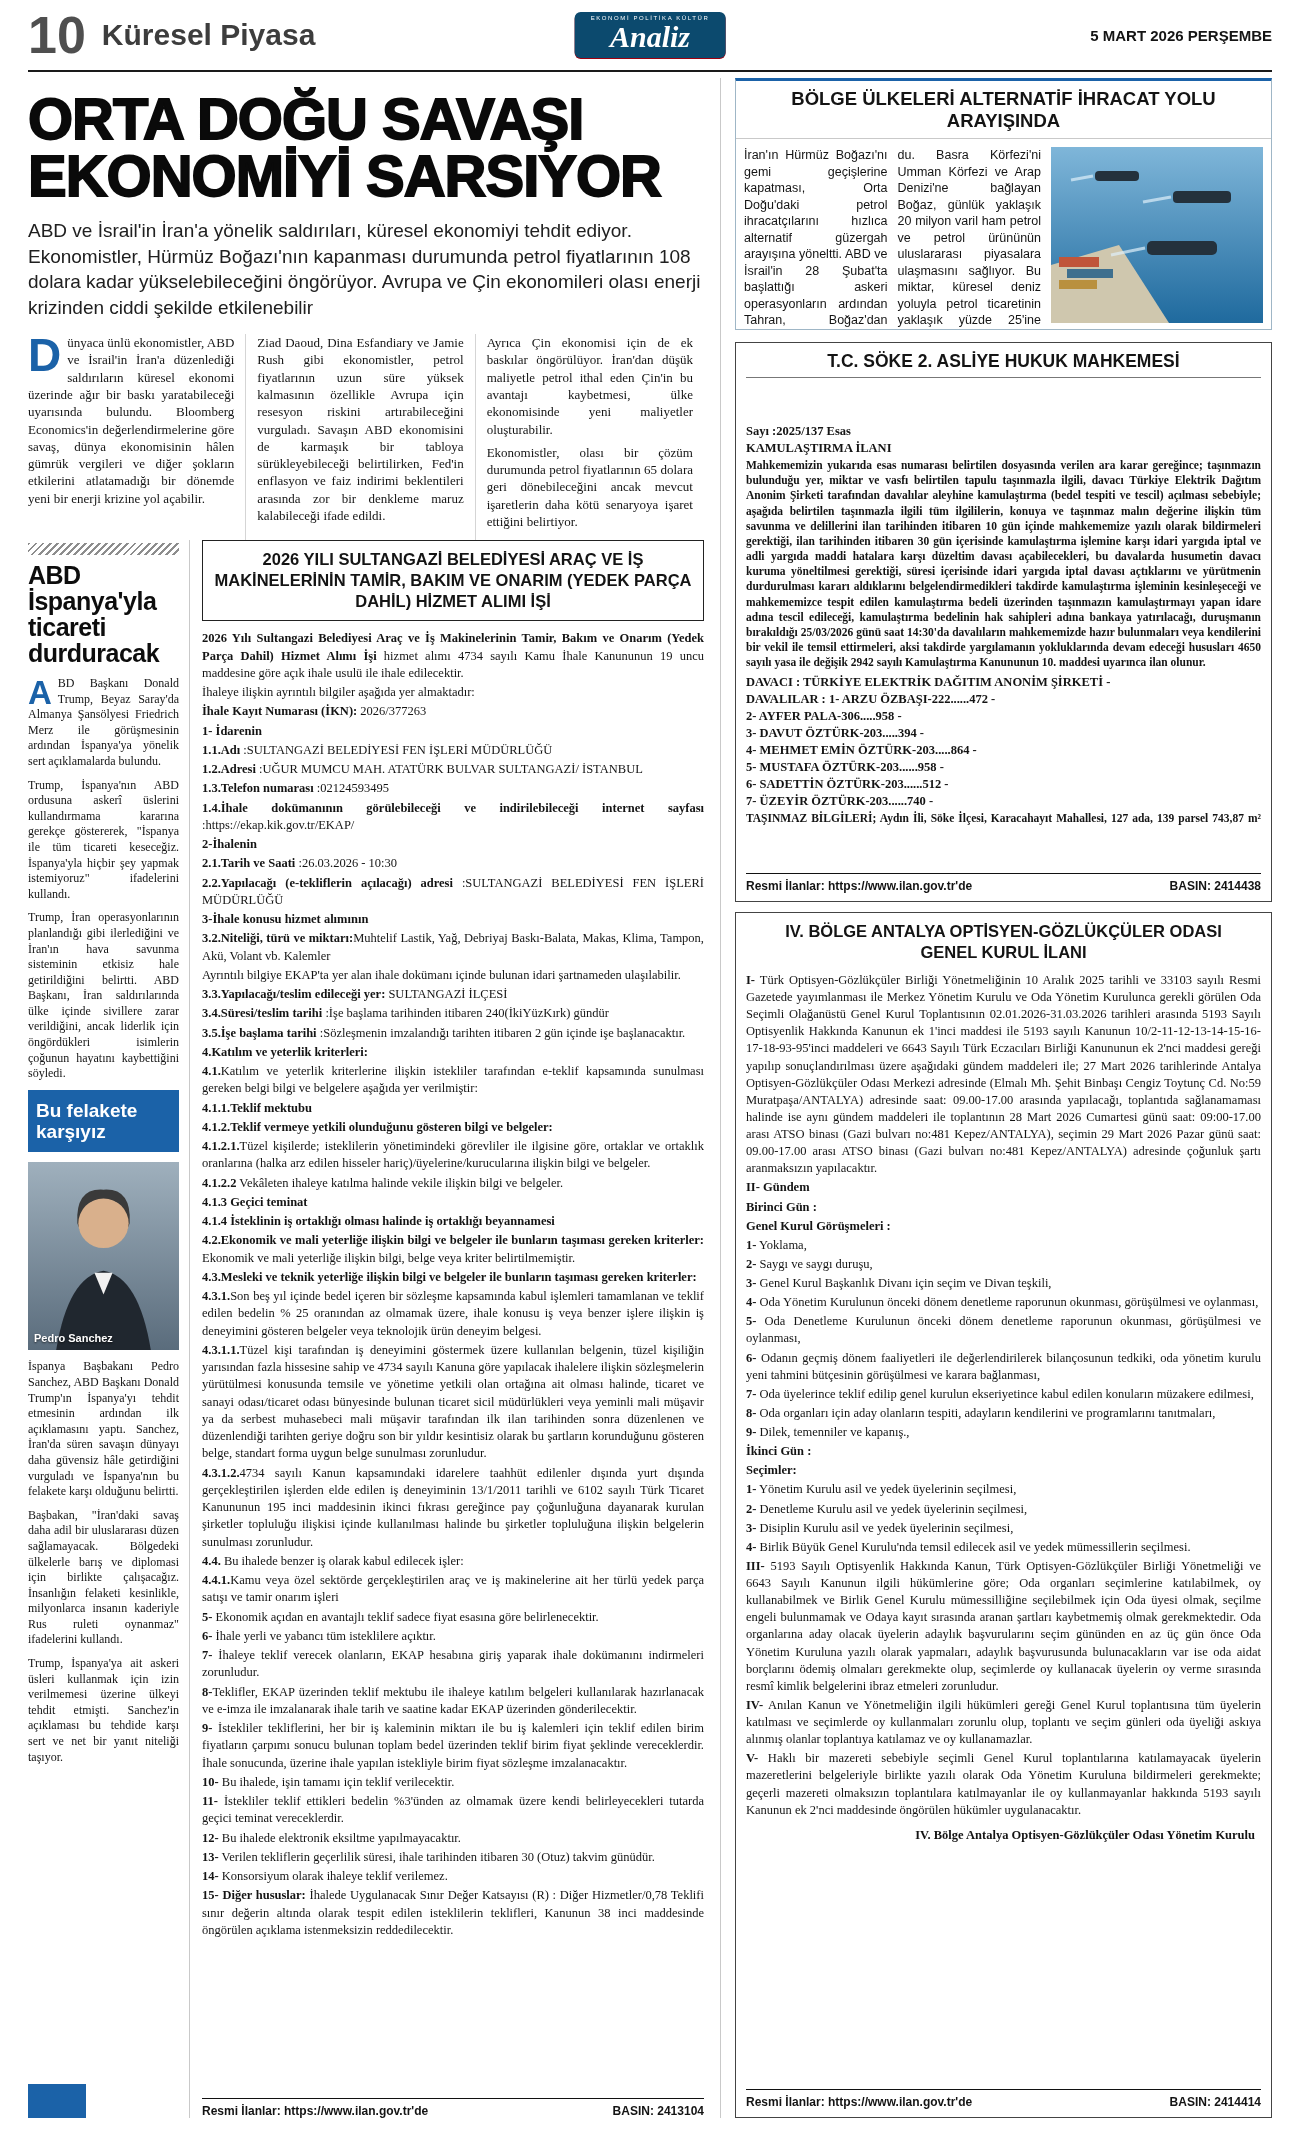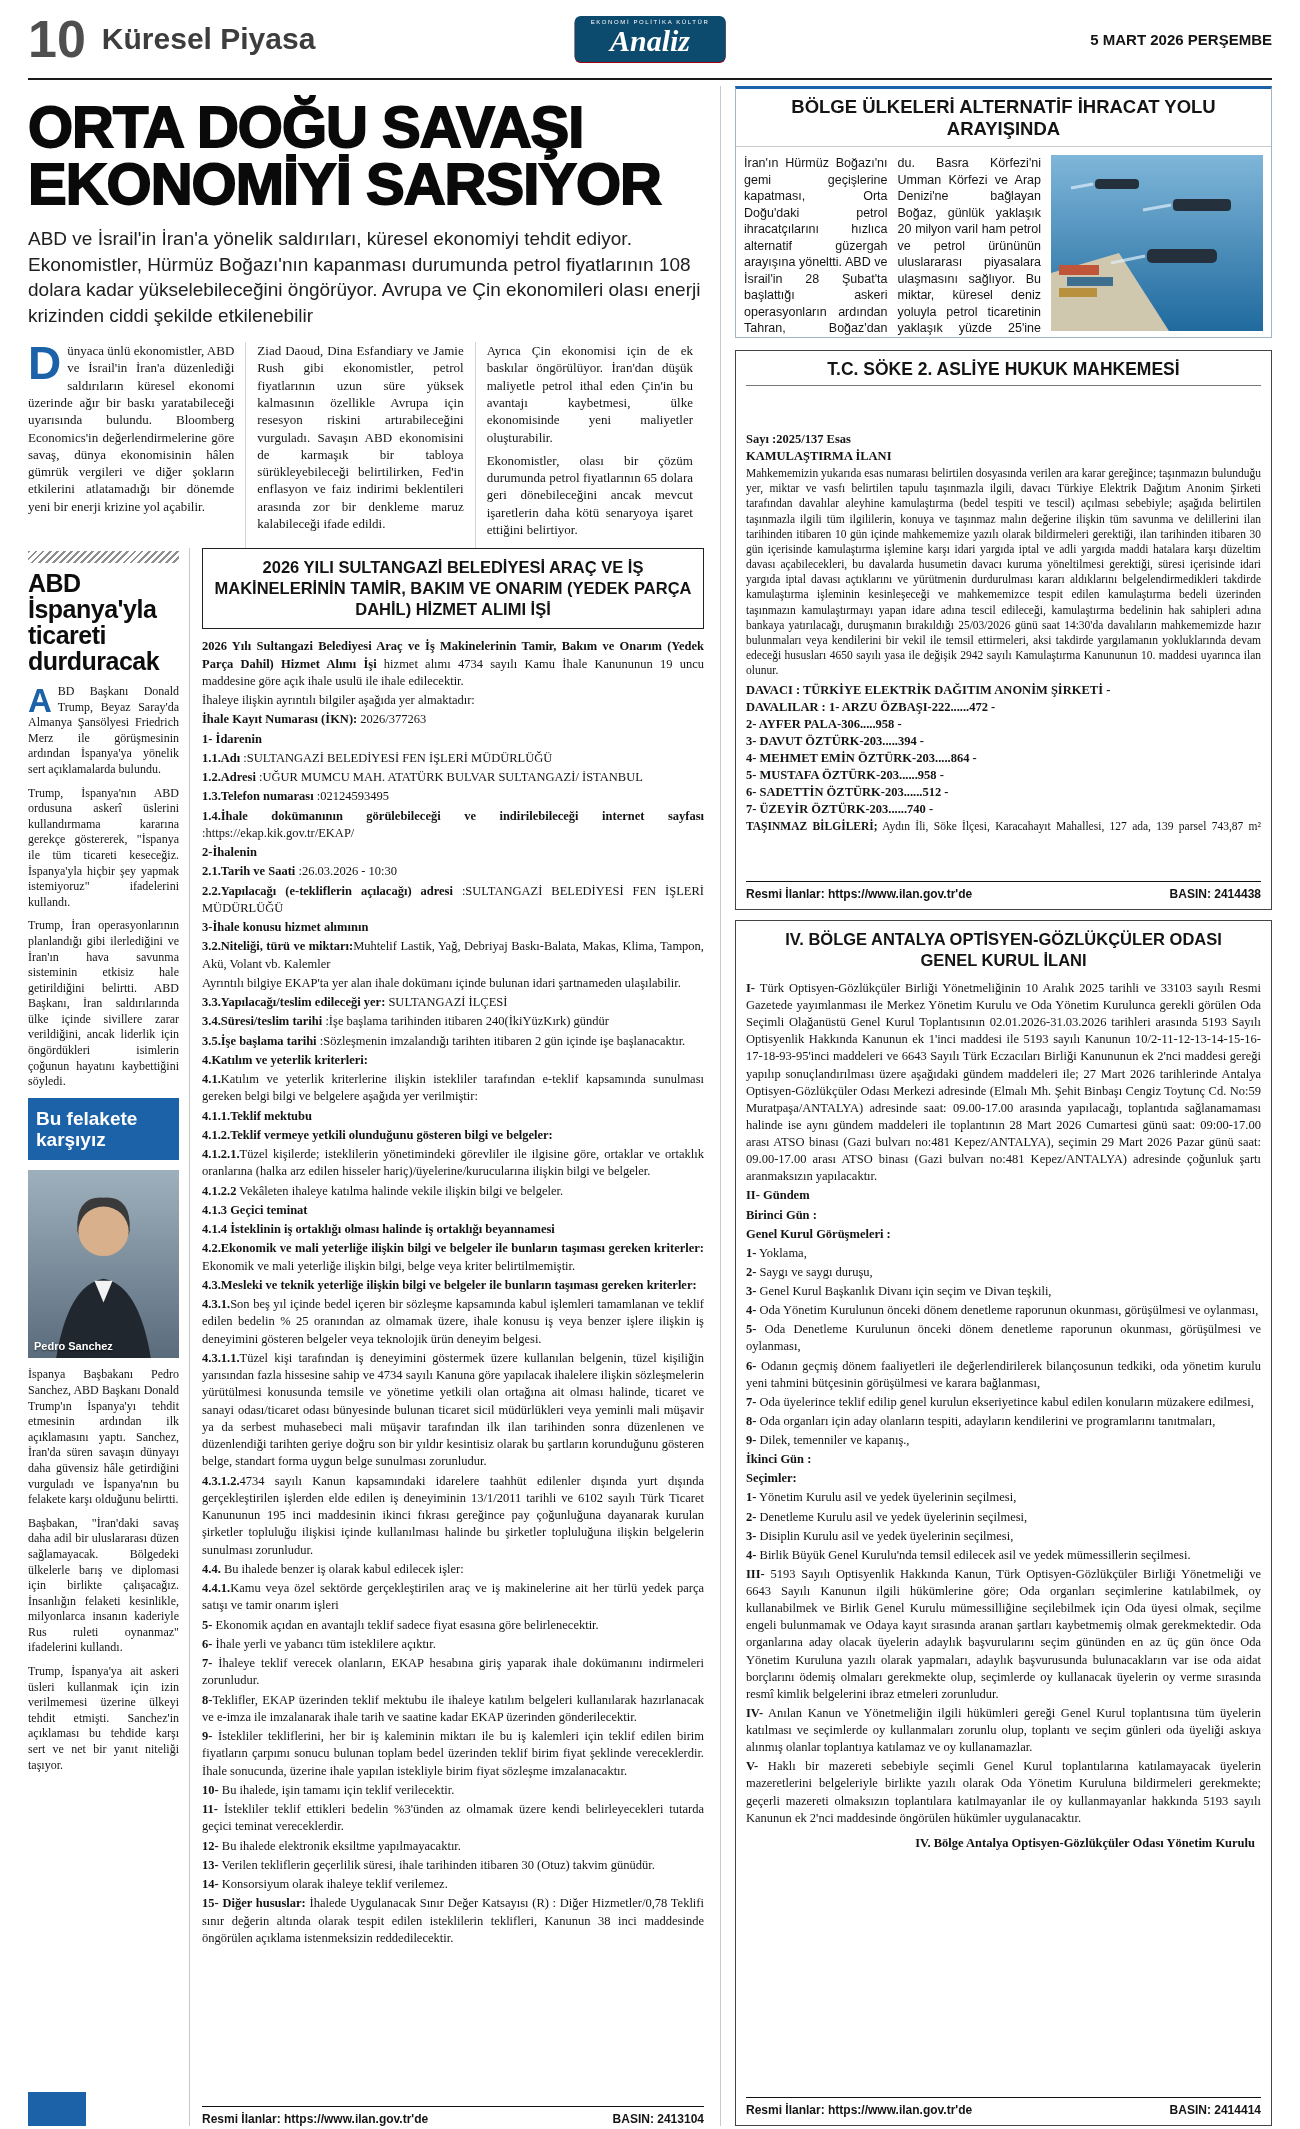--- a/index.html
+++ b/index.html
@@ -1,21 +1,21 @@
 <!DOCTYPE html>
 <html><head>
 <meta charset="utf-8">
 <style>
   * { margin:0; padding:0; box-sizing:border-box; }
   html,body { background:#e9e9e9; }
   .page { width:1300px; height:2129px; background:#fff; margin:0 auto; overflow:hidden;
           color:#141414; font-family:"Liberation Serif", serif; position:relative; }
 
   
-  .masthead { height:80px; margin:0 28px; display:flex; align-items:center;
+  .masthead { height:72px; margin:0 28px; display:flex; align-items:center;
               border-bottom:2px solid #1a1a1a; position:relative; }
   .pagenum { font-family:"Liberation Sans", sans-serif; font-size:52px; font-weight:bold;
              color:#4f4f4f; line-height:1; }
   .section-name { font-family:"Liberation Sans", sans-serif; font-size:30px; font-weight:bold;
                   color:#3d3d3d; margin-left:16px; }
   .logo { position:absolute; left:50%; transform:translateX(-50%); background:#0c4a6e; color:#fff;
           padding:3px 16px 6px; border-radius:6px; text-align:center; box-shadow:0 1px 0 #9e0010; }
   .logo-top { font-family:"Liberation Sans", sans-serif; font-size:6px; letter-spacing:1.6px; white-space:nowrap; }
   .logo-main { font-style:italic; font-weight:bold; font-size:30px; line-height:1.05; }
   .issue-date { margin-left:auto; font-family:"Liberation Sans", sans-serif; font-size:15px; font-weight:bold; }
@@ -79,21 +79,21 @@
   .region-photo { width:212px; height:176px; flex:none; }
   .region-photo svg { width:100%; height:100%; display:block; }
 
   
   .court-box { border:1px solid #444; padding:8px 10px; height:560px; overflow:hidden;
                display:flex; flex-direction:column; margin-bottom:10px;gap:40px; }
   .court-box h3 { font-family:"Liberation Sans", sans-serif; text-align:center; font-size:17.5px;
                   border-bottom:1px solid #777; padding-bottom:5px; margin-bottom:6px; }
   .court-mid { flex:1; overflow:hidden; }
   .bold-line { font-weight:bold; font-size:12.5px; margin-bottom:2px; }
-  .just { text-align:justify; font-size:11.5px; line-height:1.32; margin-bottom:5px; }
+  .just { text-align:justify; font-size:11.5px; line-height:1.32; margin-bottom:5px;font-weight:bold; }
 
   
   .chamber-box { border:1px solid #444; padding:8px 10px; flex:1; overflow:hidden;
                  display:flex; flex-direction:column; min-height:0; }
   .chamber-box h3 { font-family:"Liberation Sans", sans-serif; text-align:center; font-size:16.5px;
                     line-height:1.3; margin-bottom:8px; padding:0 30px; }
   .chamber-body { flex:1; overflow:hidden; font-size:12.5px; line-height:1.37; }
   .sig { text-align:right; font-weight:bold; font-size:12.5px; margin-top:8px; padding-right:6px; }
 </style>
 </head>

